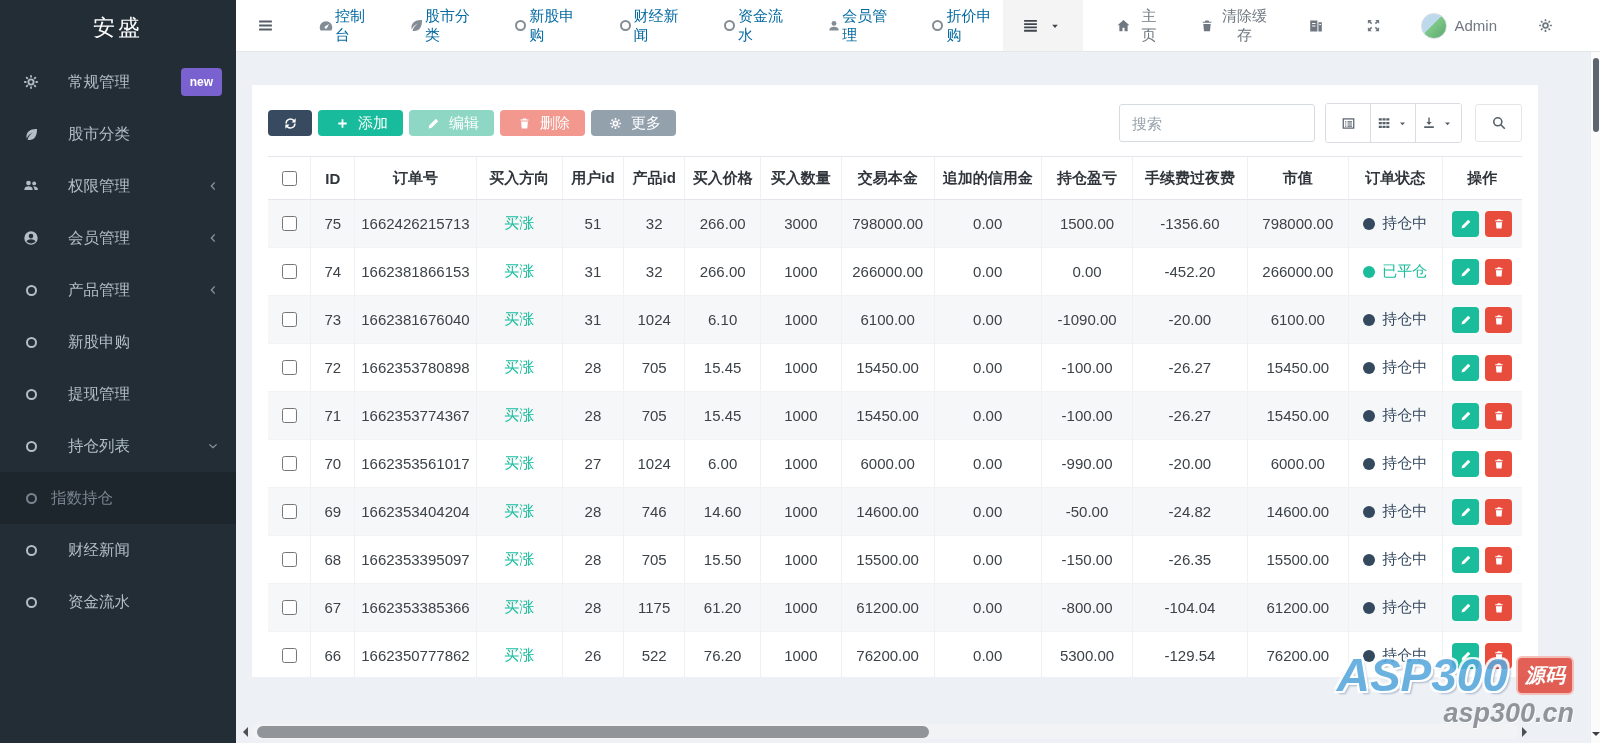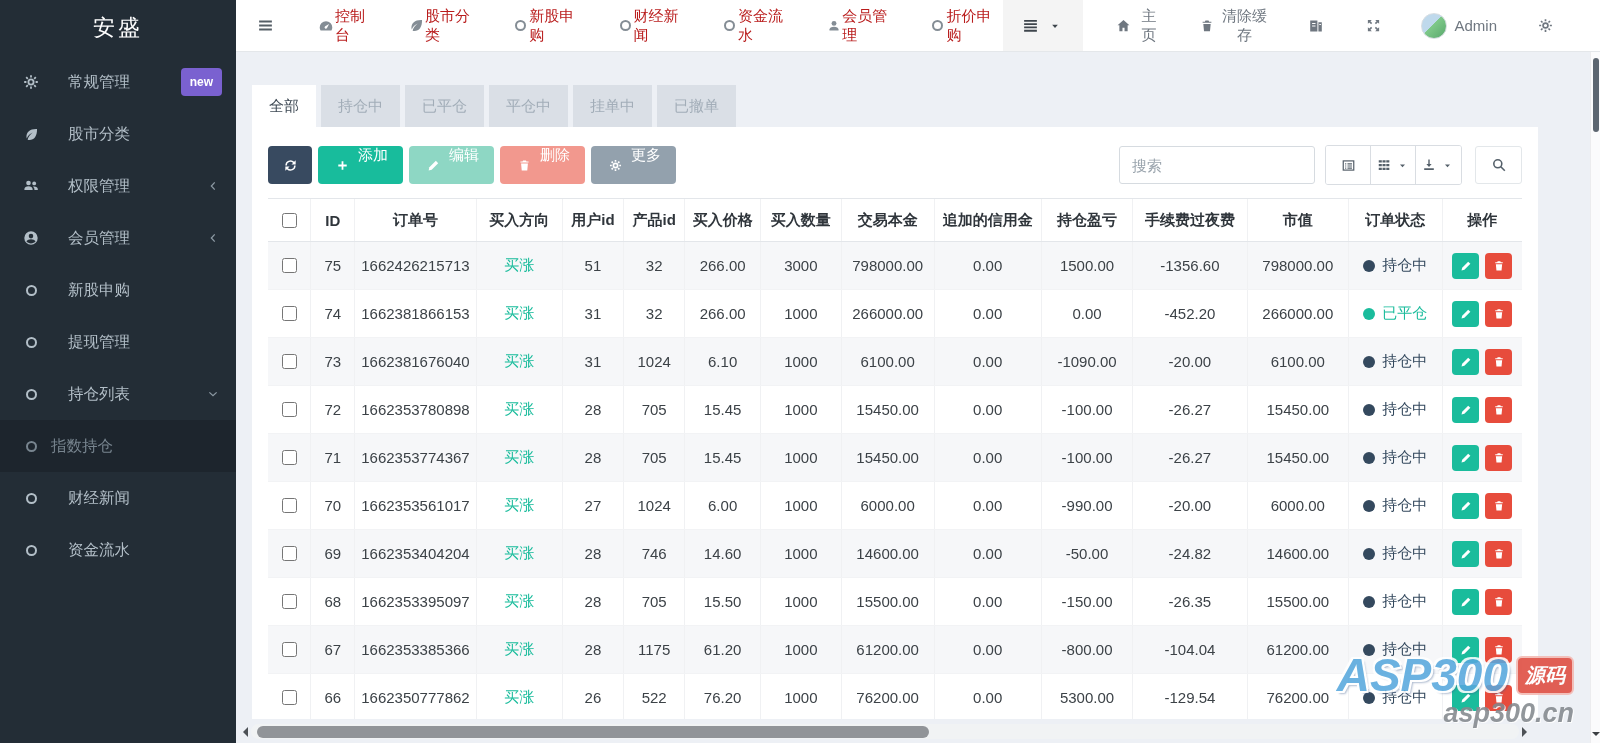--- a/index.html
+++ b/index.html
@@ -22,37 +22,37 @@
   .submenu .side-sub { height:52px; display:flex; align-items:center; gap:11px; padding:0 14px 0 22px;
     background:#1d252d; color:#78858f; cursor:pointer; font-size:15.5px; }
   .submenu .side-sub.active { background:#5267c8; color:#fff; }
   .icn { display:inline-flex; align-items:center; justify-content:center; width:18px; }
   .ring { display:inline-block; width:11px; height:11px; border:2px solid currentColor; border-radius:50%; }
   
   .main { position:absolute; left:236px; top:0; width:1364px; height:743px; }
   .navbar { height:52px; background:#fff; border-bottom:1px solid #e4e7ea; display:flex; align-items:center; }
   .hamburger { border:none; background:transparent; color:#555e66; padding:0 20px; height:100%; cursor:pointer; display:flex; align-items:center; }
   .topnav { display:flex; gap:31px; margin-left:24px; }
-  .topnav .nav-item { display:flex; color:#b91c1c; cursor:pointer; }
+  .topnav .nav-item { display:flex; color:#0369a1; cursor:pointer; }
   .topnav .nav-item .icn { color:#848d95; }
   .nav-right { margin-left:auto; display:flex; align-items:center; gap:27px; padding-right:40px; height:100%; }
   .nav-dd { height:100%; background:#f4f4f4; border:none; padding:0 19px; display:flex; align-items:center; gap:6px;
     color:#3e454c; cursor:pointer; }
   .nav-link { display:flex; align-items:center; gap:7px; color:#6f7780; cursor:pointer; text-decoration:none; background:none; border:none; font-size:15px; }
   .avatar { width:26px; height:26px; border-radius:50%; display:inline-block;
     background:linear-gradient(135deg,#bfd9ec 0%,#bfd9ec 45%,#7fc98a 45%,#58a86b 100%); border:1px solid #d7dde2; }
   
   .content { position:relative; height:691px; padding:33px 0 0 16px; }
   .tabs { display:flex; gap:5px; height:42px; }
   .tab { border:none; background:#dadfe6; color:#a2adb8; font-size:15px; padding:0 17px; min-width:60px; cursor:pointer; }
   .tab.active { background:#fff; color:#3f4a55; }
   .panel { background:#fff; width:1286px; height:592px; padding:18px 16px 0; overflow:hidden; }
   .toolbar { display:flex; align-items:center; margin-bottom:13px; }
-  .btn { height:38px; border:none; border-radius:4px; color:#fff; font-size:15px; padding:0 15px;
-    display:inline-flex; gap:7px; margin-right:6px; cursor:pointer; }
+  .btn { height:26px; border:none; border-radius:4px; color:#fff; font-size:15px; padding:0 15px;
+    display:inline-flex; align-items:center; gap:7px; margin-right:6px; cursor:pointer; }
   .btn-refresh { background:#384a60; width:44px; justify-content:center; padding:0; }
   .btn-add { background:#18bc9c; }
   .btn-edit { background:#8ed7c4; }
   .btn-del { background:#f2988e; }
   .btn-more { background:#93a1ad; }
   .toolbar-right { margin-left:auto; display:flex; align-items:center; }
   .search-input { width:196px; height:38px; border:1px solid #d6dbe0; border-radius:3px; padding:0 12px;
     font-size:15px; color:#4a5158; font-family:inherit; }
   .search-input::placeholder { color:#9aa4ad; }
   .btn-group { margin-left:10px; display:flex; border:1px solid #d9dde2; border-radius:3px; overflow:hidden; }
@@ -149,20 +149,31 @@
         <span class="icn arrow">
           <svg viewBox="0 0 16 16" width="12" height="12">
             <path d="M10.3 3.2L5.8 8l4.5 4.8" fill="none" stroke="currentColor" stroke-width="1.7"></path>
           </svg>
         </span>
       </div>
       <div class="side-item">
         <span class="icn">
           <span class="ring"></span>
         </span>
+        <span class="lbl">产品管理</span>
+        <span class="icn arrow">
+          <svg viewBox="0 0 16 16" width="12" height="12">
+            <path d="M10.3 3.2L5.8 8l4.5 4.8" fill="none" stroke="currentColor" stroke-width="1.7"></path>
+          </svg>
+        </span>
+      </div>
+      <div class="side-item">
+        <span class="icn">
+          <span class="ring"></span>
+        </span>
         <span class="lbl">新股申购</span>
       </div>
       <div class="side-item">
         <span class="icn">
           <span class="ring"></span>
         </span>
         <span class="lbl">提现管理</span>
       </div>
       <div class="side-item">
         <span class="icn">
@@ -311,28 +322,20 @@
             <svg viewBox="0 0 16 16" width="15" height="15">
               <circle cx="8" cy="8" r="2.6" fill="none" stroke="currentColor" stroke-width="1.8"></circle>
               <path d="M8 1.2v2.2M8 12.6v2.2M1.2 8h2.2M12.6 8h2.2M3.2 3.2l1.6 1.6M11.2 11.2l1.6 1.6M12.8 3.2l-1.6 1.6M4.8 11.2l-1.6 1.6" stroke="currentColor" stroke-width="1.8"></path>
             </svg>
           </span>
       </button>
     </div>
   </header>
 
   <div class="content">
-    <div class="tabs" id="tabs">
-        <button class="tab active">全部</button>
-        <button class="tab">持仓中</button>
-        <button class="tab">已平仓</button>
-        <button class="tab">平仓中</button>
-        <button class="tab">挂单中</button>
-        <button class="tab">已撤单</button>
-      </div>
     <div class="panel">
       <div class="toolbar">
         <button class="btn btn-refresh">
             <span class="icn">
               <svg viewBox="0 0 16 16" width="15" height="15" fill="currentColor">
                 <path d="M13.5 8a5.5 5.5 0 0 1-9.4 3.9L2.5 13.5V9H7L5.2 10.8A3.9 3.9 0 0 0 11.9 8zM2.5 8a5.5 5.5 0 0 1 9.4-3.9l1.6-1.6V7H9l1.8-1.8A3.9 3.9 0 0 0 4.1 8z"></path>
               </svg>
             </span>
           </button>
         <button class="btn btn-add">

